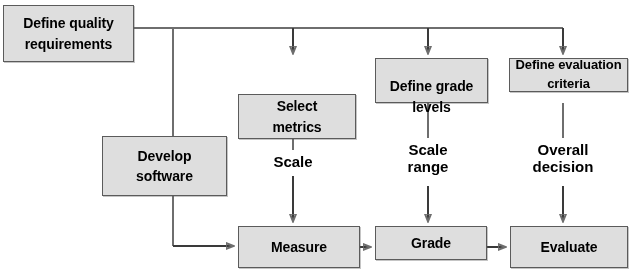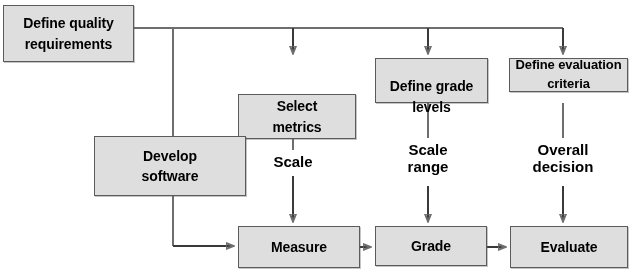--- a/index.html
+++ b/index.html
@@ -107,30 +107,30 @@
   <div class="node" style="left:375px; top:58px; width:113px; height:45px;">
     <span style="white-space:pre-line;margin-top:32px;">Define grade
 levels</span>
   </div>
 
   <div class="node" style="left:509px; top:58px; width:119px; height:34px; font-size:13px;">
     <span style="white-space:pre-line;">Define evaluation
 criteria</span>
   </div>
 
-  <div class="node" style="left:94px; top:136px; width:152px; height:60px;">
+  <div class="node" style="left:102px; top:136px; width:125px; height:60px;">
     <span style="white-space:pre-line;">Develop
 software</span>
   </div>
 
   <div class="node" style="left:238px; top:226px; width:122px; height:42px;">
     <span>Measure</span>
   </div>
 
-  <div class="node" style="left:375px; top:226px; width:112px; height:40px;">
+  <div class="node" style="left:375px; top:226px; width:112px; height:34px;">
     <span>Grade</span>
   </div>
 
   <div class="node" style="left:510px; top:226px; width:118px; height:42px;">
     <span>Evaluate</span>
   </div>
 
   <div class="edge-label" style="left:258px; top:153px; width:70px;">Scale</div>
 
   <div class="edge-label" style="left:393px; top:141px; width:70px;">Scale

